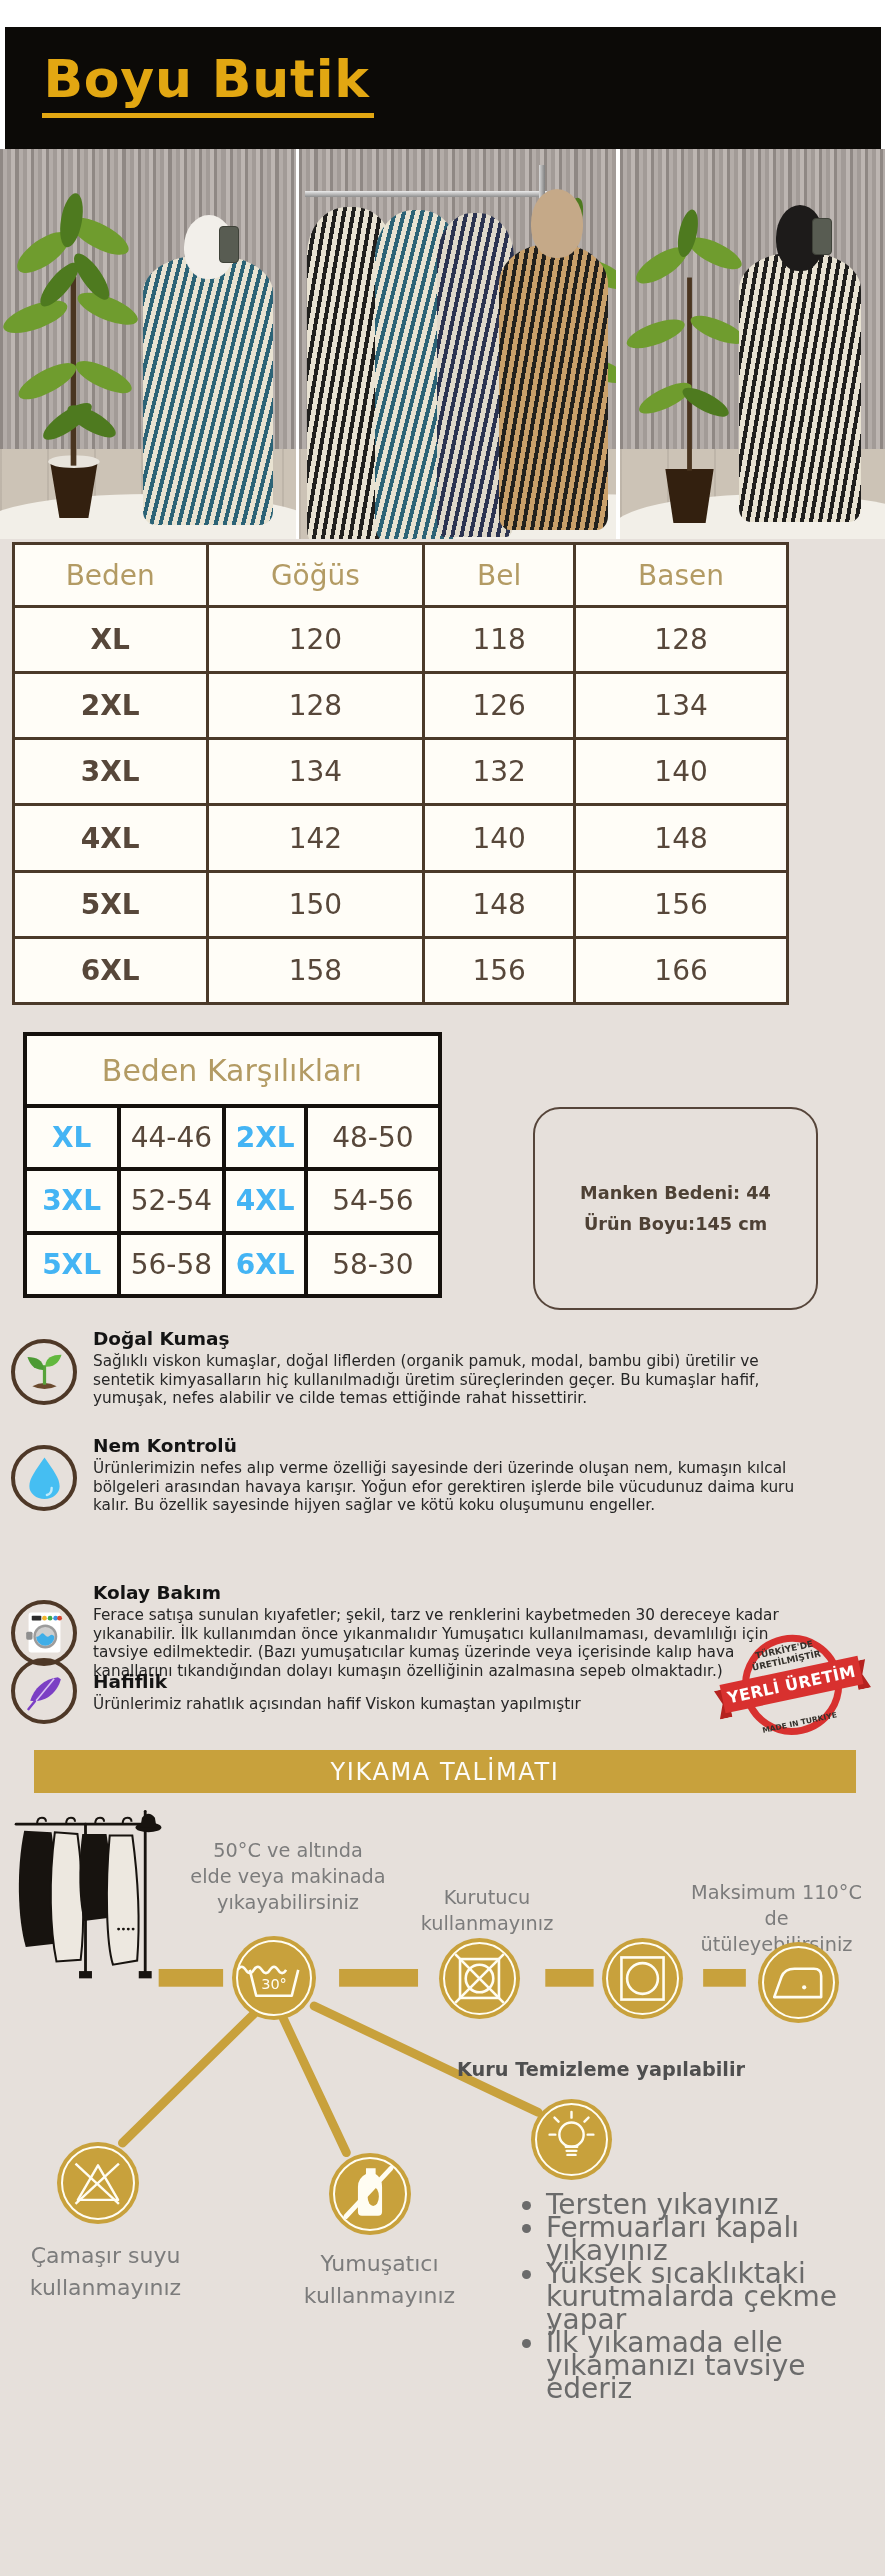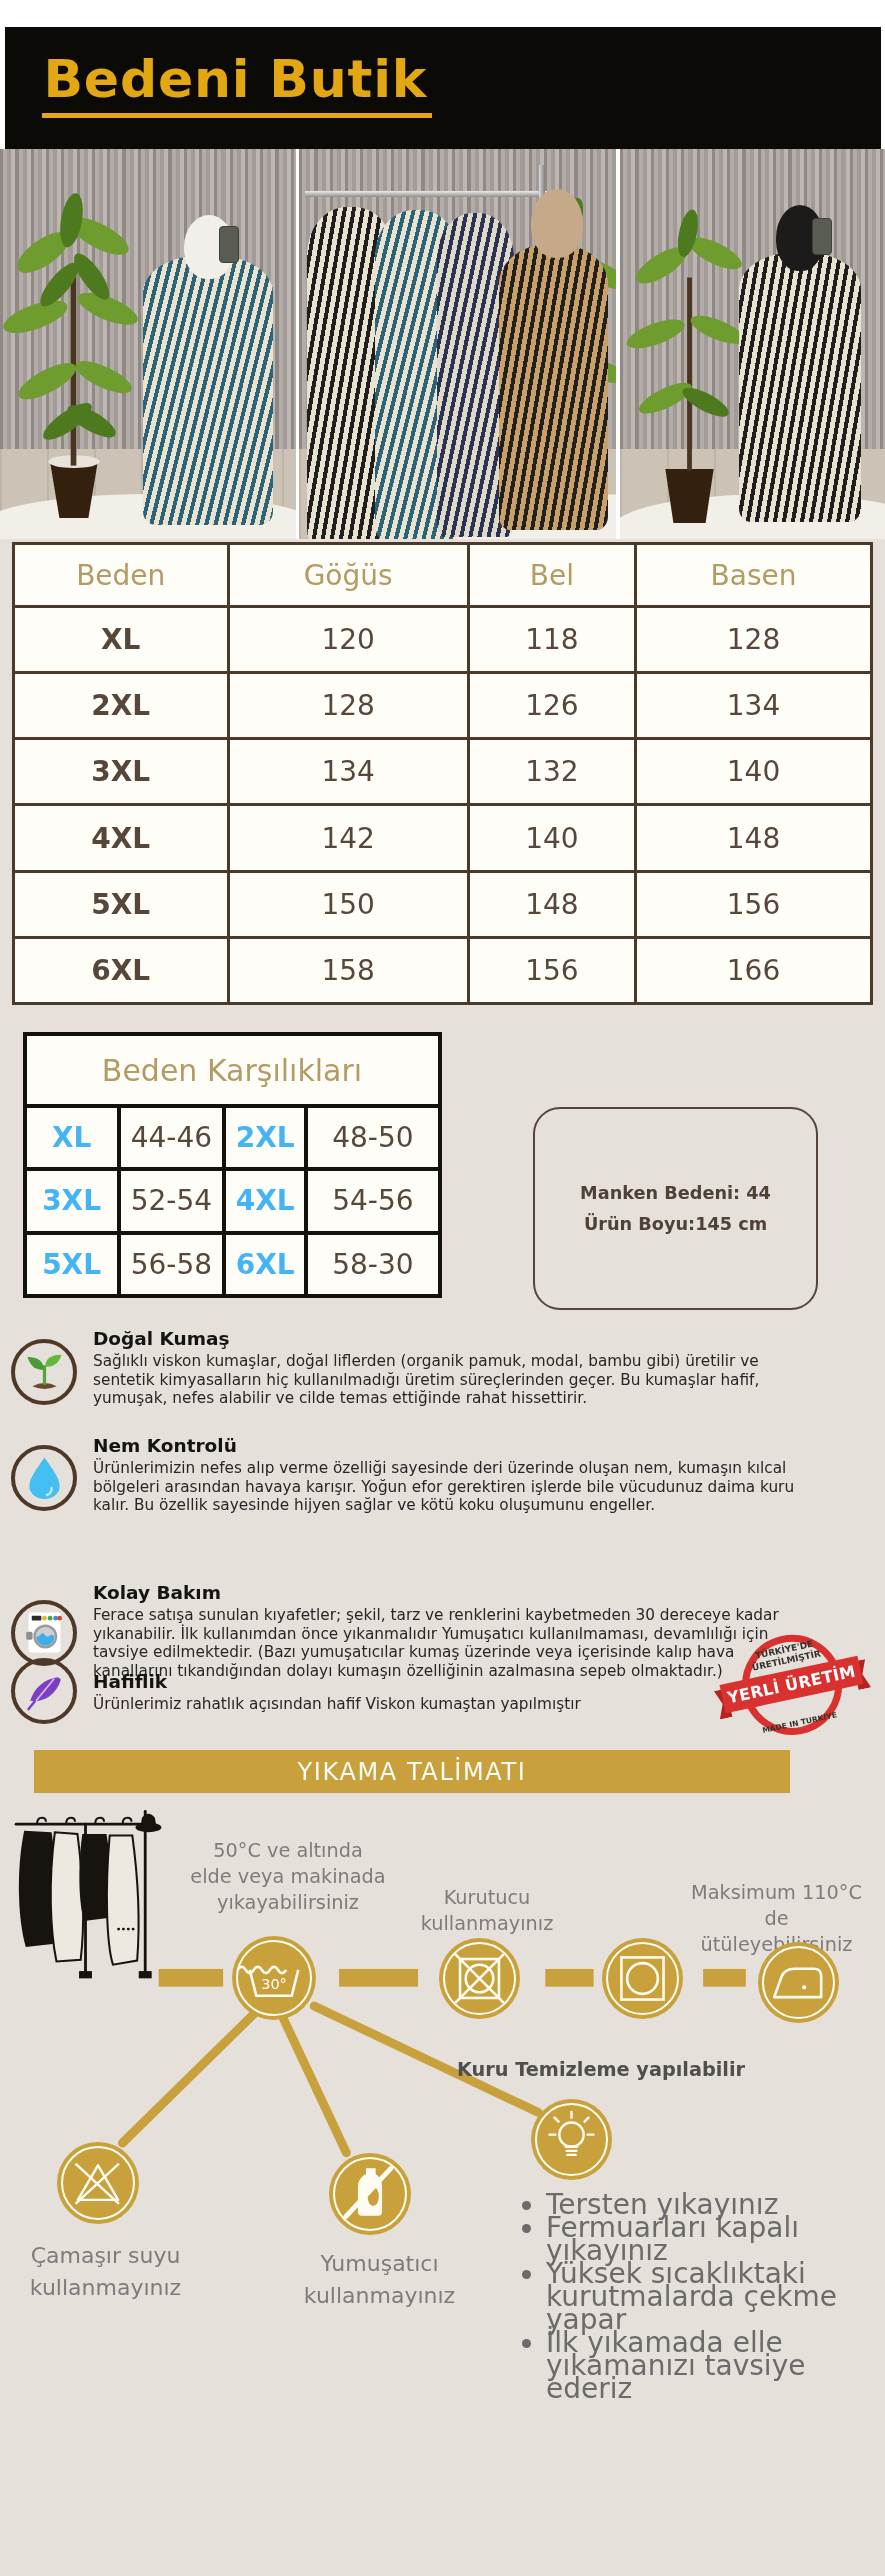--- a/index.html
+++ b/index.html
@@ -29,21 +29,21 @@
   .zebra-teal{background:repeating-linear-gradient(104deg,#2C6376 0 4px,#E9E3D2 4px 8.9px);}
   .zebra-bw{background:repeating-linear-gradient(100deg,#201F1D 0 4px,#E8E2D2 4px 8.9px);}
   .zebra-navy{background:repeating-linear-gradient(102deg,#2B3350 0 4px,#DFD9CB 4px 8.9px);}
   .zebra-tan{background:repeating-linear-gradient(100deg,#22201C 0 4px,#C9A06A 4px 8.9px);}
   .head{position:absolute;border-radius:50% 50% 46% 46%;}
   .phone{position:absolute;width:17.7px;height:35px;background:#585C52;border-radius:4px;border:1.6px solid #3F4239;}
   .rackbar{position:absolute;background:linear-gradient(#ECECEC,#8E8E8E);}
   .rackpost{position:absolute;width:5.6px;background:linear-gradient(90deg,#DADADA,#7F7F7F);}
 
   
-  #size-table{left:12px;top:542px;width:861px;height:463px;border-collapse:collapse;table-layout:fixed;
+  #size-table{left:12px;top:542px;width:777px;height:463px;border-collapse:collapse;table-layout:fixed;
               background:#FFFDF7;}
   #size-table th,#size-table td{border:3.2px solid #4B3A2A;text-align:center;vertical-align:middle;padding:0;}
   #size-table th{font-size:28px;font-weight:normal;color:#B39B64;height:60px;}
   #size-table td{font-size:28px;color:#57473A;}
   td.size-cell{color:#44B4F4;font-weight:bold;}
 
   
   #eq-table{left:22.5px;top:1032px;width:419px;height:266px;border-collapse:collapse;table-layout:fixed;
             background:#FFFDF7;}
   #eq-table td{border:4px solid #15110D;text-align:center;vertical-align:middle;font-size:28px;color:#57473A;padding:0;}
@@ -72,21 +72,21 @@
   #stamp .arc-top{position:absolute;top:24px;left:0;width:100%;text-align:center;font-size:8.9px;font-weight:bold;
                   color:#34302B;line-height:1.25;}
   #stamp .ribbon{position:absolute;top:50px;left:-6.4px;right:-6.4px;height:29px;background:#D8312F;color:#FFFFFF;
                  font-size:16px;font-weight:800;text-align:center;line-height:29px;letter-spacing:0.4px;}
   #stamp .ribbon:before,#stamp .ribbon:after{content:"";position:absolute;top:4.8px;width:13px;height:29px;background:#B5221F;z-index:-1;}
   #stamp .ribbon:before{left:-6.4px;clip-path:polygon(0 0,100% 0,100% 100%,0 100%,45% 50%);}
   #stamp .ribbon:after{right:-6.4px;clip-path:polygon(0 0,100% 0,55% 50%,100% 100%,0 100%);}
   #stamp .arc-bottom{position:absolute;bottom:21px;left:0;width:100%;text-align:center;font-size:7.6px;font-weight:bold;color:#34302B;}
 
   
-  #wash-banner{left:34px;top:1750px;width:756px;height:43px;background:#C8A13C;display:flex;
+  #wash-banner{left:34px;top:1750px;width:822px;height:43px;background:#C8A13C;display:flex;
                align-items:center;justify-content:center;font-size:24px;color:#FDFCF8;letter-spacing:1.6px;}
 
   
   .caption{font-size:19.3px;color:#7C7C7C;text-align:center;line-height:1.36;}
   #caption-wash30{left:167px;top:1838px;width:242px;}
   #caption-dryer{left:366px;top:1885px;width:242px;}
   #caption-iron{left:676px;top:1880px;width:201px;}
   #dryclean-note{left:440px;top:2058px;width:322px;font-size:19.3px;font-weight:bold;color:#4F4F4F;text-align:center;}
   .blabel{font-size:22px;color:#7C7C7C;text-align:center;line-height:1.45;}
   #label-bleach{left:0px;top:2240px;width:211px;}
@@ -104,21 +104,21 @@
   #rack-art{left:8px;top:1800px;}
 </style>
 </head>
 <body>
 
 <div id="canvas">
 
   <div id="beige-bg" class="abs"></div>
 
   <div id="header-bar" class="abs">
-    <div id="brand">Bedeni Butik</div>
+    <div id="brand">Boyu Butik</div>
   </div>
 
   <div id="photo-1" class="photo abs">
     <div class="floor"></div>
     <div class="rug" style="left:-24px;width:346px;"></div>
     <svg class="abs" style="left:3.2px;top:31px;" width="141" height="346" viewBox="0 0 175 430">
       <path d="M70 420 L58 348 H118 L106 420 Z" fill="#33200F"></path>
       <ellipse cx="88" cy="350" rx="32" ry="8" fill="#E8E4DC"></ellipse>
       <rect x="84" y="120" width="7" height="235" fill="#4A3520"></rect>
       <g fill="#6F9C2E">

